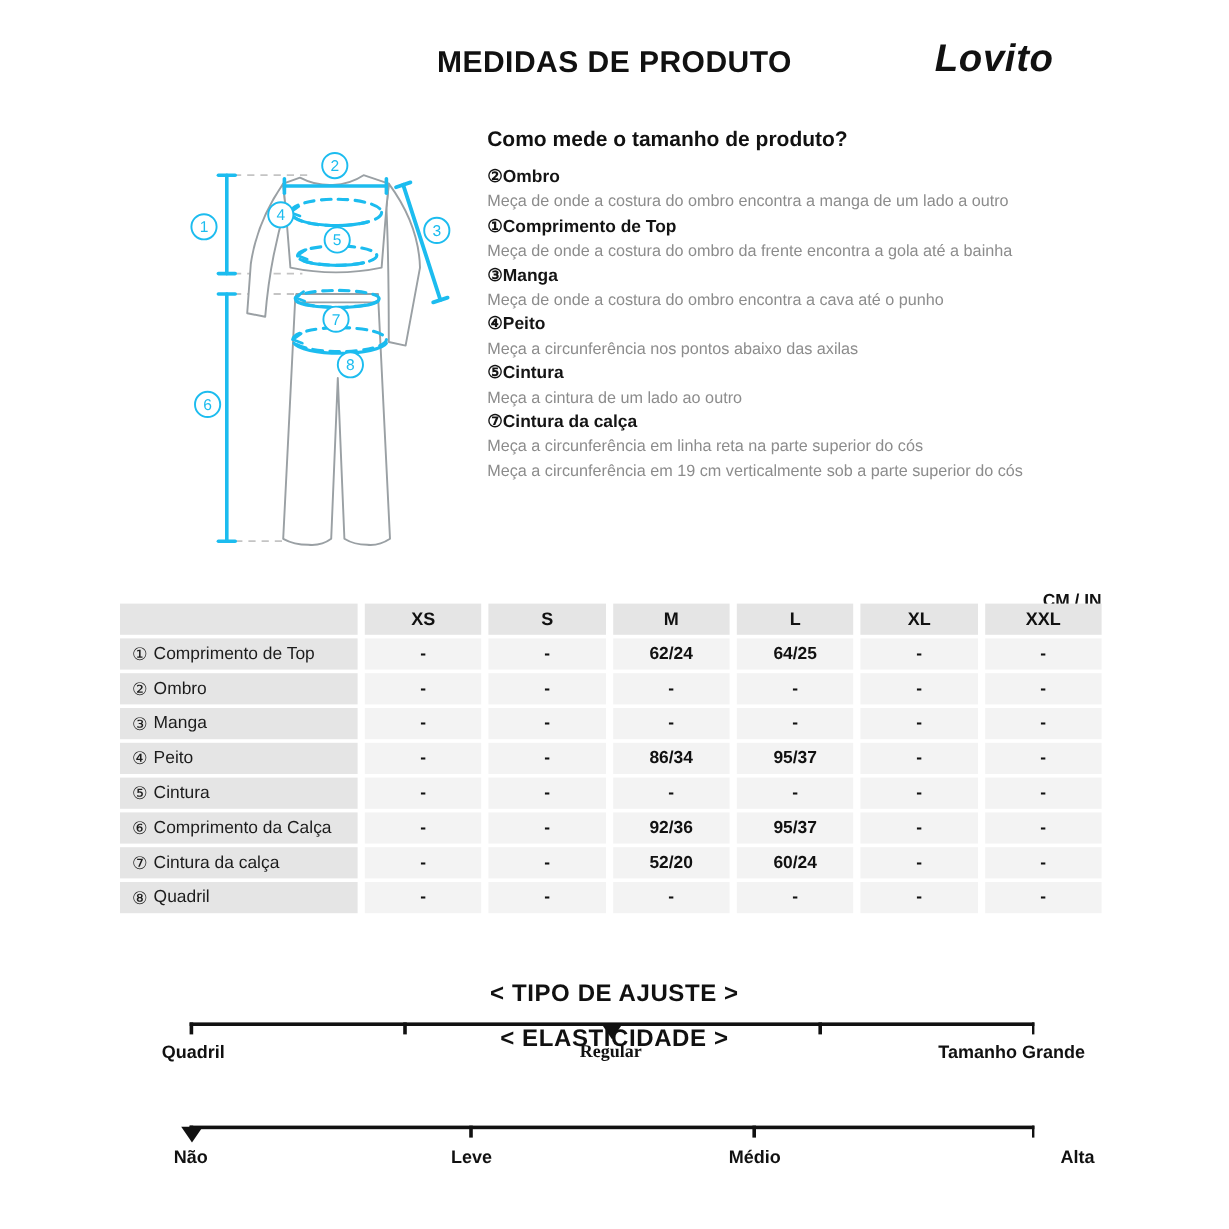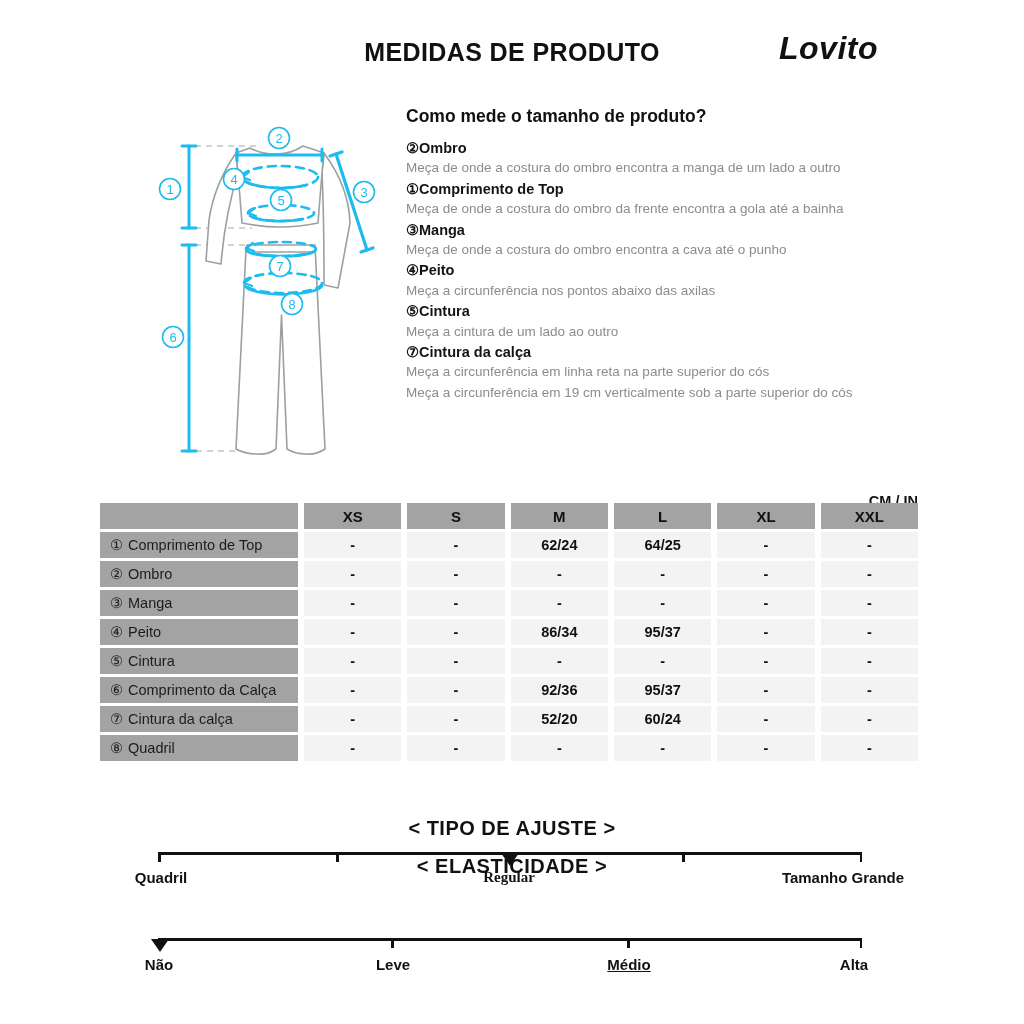--- a/index.html
+++ b/index.html
@@ -20,21 +20,21 @@
   
   .diagram{position:absolute;left:130px;top:115px;width:280px;height:360px;}
 
   
   .unit{position:absolute;top:478px;left:918px;transform:translateX(-100%);
         font-size:14.5px;font-weight:700;white-space:nowrap;margin-top:15px;}
   .size-table{position:absolute;left:100px;top:503px;width:818px;
               display:grid;grid-template-columns:198px repeat(6,1fr);gap:3px 6px;}
   .cell{height:26px;display:flex;align-items:center;justify-content:center;
         font-size:14.5px;}
-  .cell.corner,.cell.head,.cell.rowlabel{background:#a3a3a3;}
+  .cell.corner,.cell.head,.cell.rowlabel{background:#e5e5e5;}
   .cell.head{font-weight:700;font-size:15px;}
   .cell.rowlabel{justify-content:flex-start;padding-left:10px;font-weight:400;color:#1c1c1c;white-space:nowrap;}
   .cell.rowlabel .num{margin-right:5px;}
   .cell.value{background:#f3f3f3;font-weight:700;}
 
   
   .note{position:absolute;top:781px;left:512px;transform:translateX(-50%);
         font-size:14.5px;font-weight:700;white-space:nowrap;}
 
   
@@ -312,16 +312,16 @@
   <div class="scale" style="top:938px;">
     <div class="bar"></div>
     <div class="tick" style="left:0;"></div>
     <div class="tick" style="left:233px;"></div>
     <div class="tick" style="left:469px;"></div>
     <div class="tick" style="right:0;"></div>
     <div class="marker" style="left:2px;"></div>
   </div>
   <div class="scale-label" style="top:956px;left:159px;">Não</div>
   <div class="scale-label" style="top:956px;left:393px;">Leve</div>
-  <div class="scale-label" style="top:956px;left:629px;text-decoration:underline;">Médio</div>
-  <div class="scale-label" style="top:956px;left:854px;">Alta</div>
+  <div class="scale-label" style="top:956px;left:629px;">Médio</div>
+  <div class="scale-label" style="top:956px;left:898px;">Alta</div>
 
 </div>
 
 </body></html>

